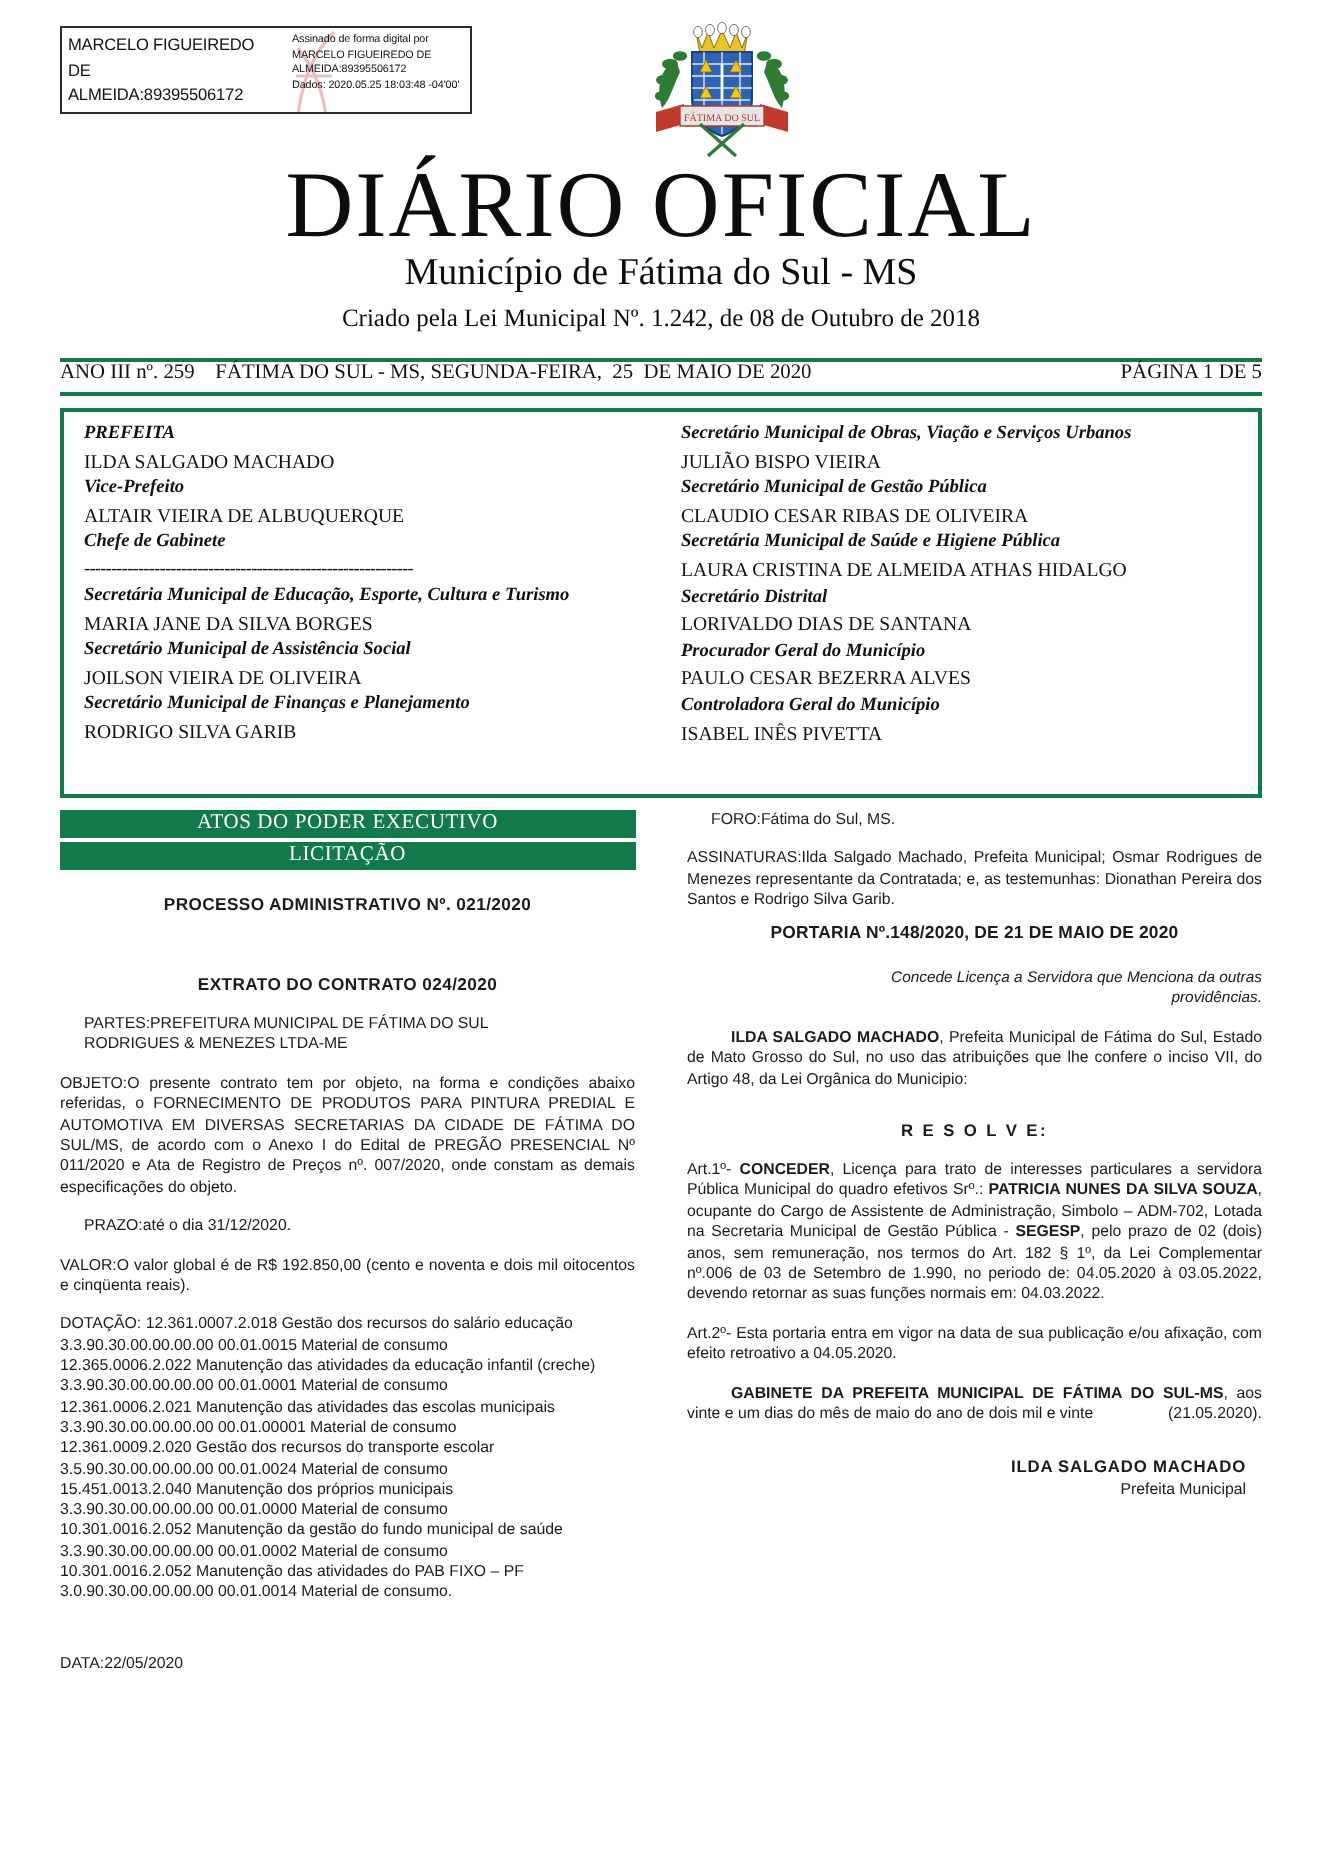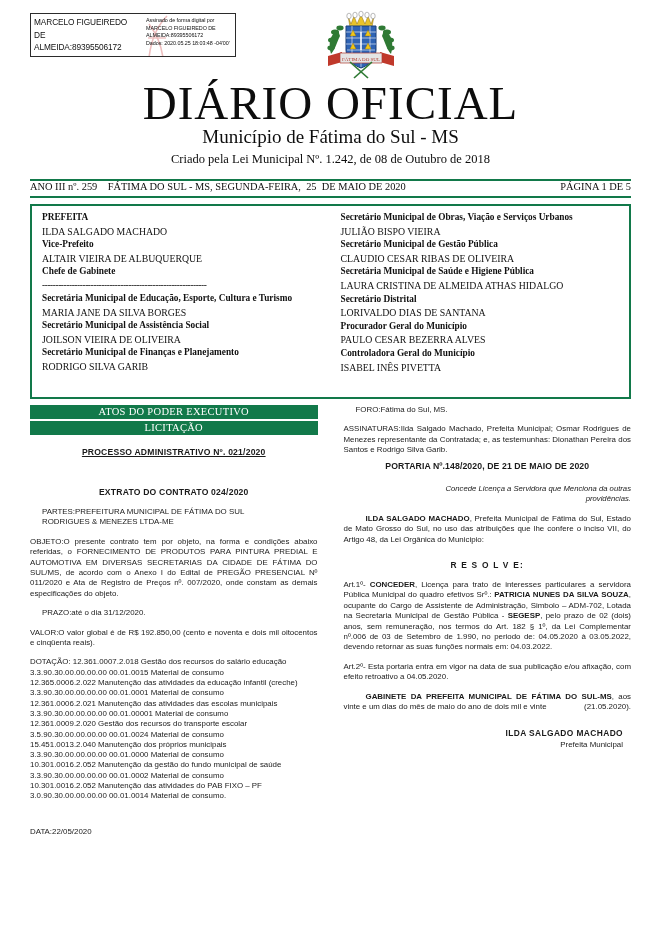--- a/index.html
+++ b/index.html
@@ -83,21 +83,21 @@
     margin-top: 6px;
     border: 2px solid #12794a;
     height: 195px;
     display: flex;
     padding: 5px 6px 4px 6px;
   }
   .off-col { width: 50%; padding: 0 4px; }
   .off-col.right { padding-left: 10px; }
   .off-role {
     font-family: "Liberation Serif", serif;
-    font-size: 9.3px; font-weight: bold; line-height: 13.6px; color: #111;
+    font-size: 9.3px; font-weight: bold; line-height: 13.6px; color: #111; font-style: italic;
   }
   .off-name {
     font-family: "Liberation Serif", serif;
     font-size: 9.8px; line-height: 13.6px; color: #111;
   }
   .off-sep {
     font-family: "Liberation Serif", serif;
     font-size: 9.3px; line-height: 13px; color: #111;
     letter-spacing: -0.4px; white-space: nowrap; overflow: hidden;
   }
@@ -114,21 +114,20 @@
     font-family: "Liberation Serif", serif;
     font-size: 10.5px; line-height: 14px;
     height: 14px; letter-spacing: .3px;
     margin-bottom: 2px;
   }
   .banner.spaced { margin-top: 20px; margin-bottom: 12px; }
 
   .doc-h1 {
     text-align: center; font-weight: bold;
     font-size: 8.6px; line-height: 12px;
-    text-decoration: underline;
     margin-top: 11px; letter-spacing: .2px;
   }
   .doc-h2 {
     text-align: center; font-weight: bold;
     font-size: 8.6px; line-height: 12px;
     margin-top: 28px; letter-spacing: .2px;
   }
   .doc-h-center {
     text-align: center; font-weight: bold;
     font-size: 8.7px; line-height: 12px;

